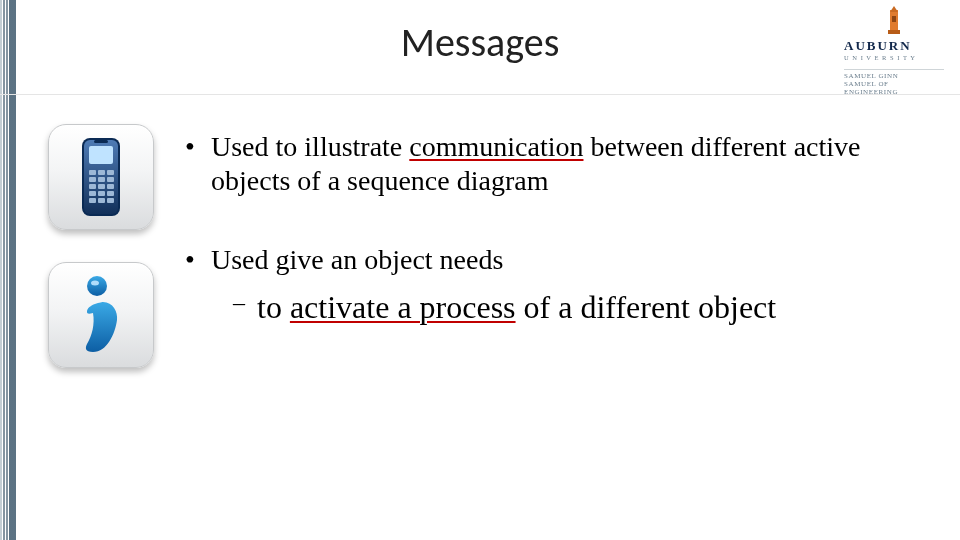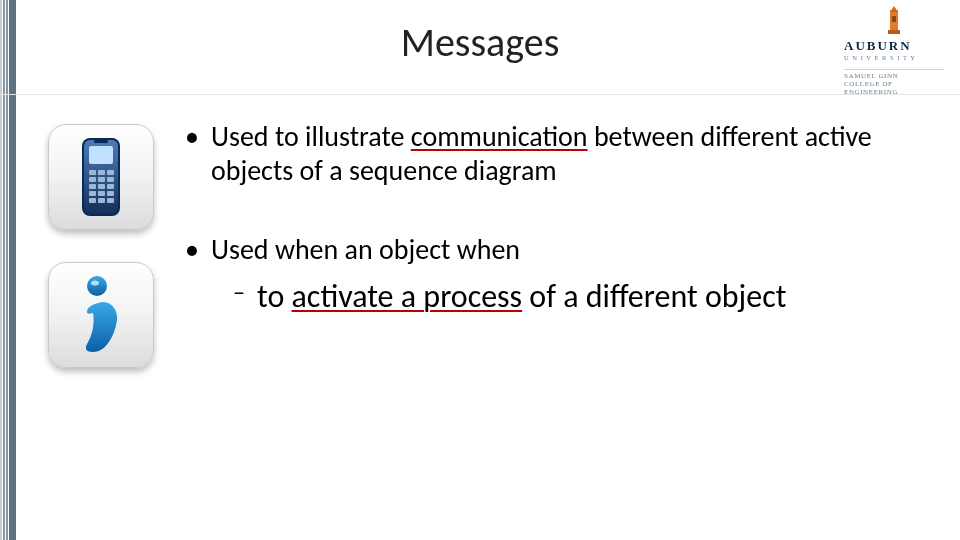--- a/index.html
+++ b/index.html
@@ -67,21 +67,21 @@
     letter-spacing: 0.6px;
     color: #6b7e8d;
     font-variant: small-caps;
     border-top: 1px solid #cfd5d8;
     margin-top: 8px;
     padding-top: 2px;
   }
   
   .content {
     position: absolute;
-    left: 185px; top: 120px; right: 40px;
+    left: 185px; top: 130px; right: 40px; font-family: Liberation Serif, serif;
   }
   ul.bullets { list-style: none; }
   ul.bullets > li {
     position: relative;
     font-size: 28px;
     line-height: 1.2;
     padding-left: 26px;
     margin-bottom: 46px;
   }
   ul.bullets > li::before {
@@ -136,21 +136,21 @@
     <svg class="tower" width="28" height="30" viewBox="0 0 28 30">
       <rect x="10" y="4" width="8" height="20" fill="#e07b2e"></rect>
       <rect x="8" y="24" width="12" height="4" fill="#b85c18"></rect>
       <polygon points="14,0 18,6 10,6" fill="#c96a22"></polygon>
       <rect x="12" y="10" width="4" height="6" fill="#8e4512"></rect>
     </svg>
     <div class="univ">AUBURN</div>
     <div class="sub1">U N I V E R S I T Y</div>
     <div class="sub2">
       <span>SAMUEL GINN</span><br>
-      <span>COLLEGE OF ENGINEERING</span>
+      <span>SAMUEL OF ENGINEERING</span>
     </div>
   </div>
 
   <div class="icon-tile phone">
     <svg width="42" height="82" viewBox="0 0 42 82">
       <rect x="2" y="2" width="38" height="78" rx="8" fill="#0a2a54"></rect>
       <rect x="4" y="4" width="34" height="74" rx="6" fill="url(#gPhone)"></rect>
       <defs>
         <linearGradient id="gPhone" x1="0" y1="0" x2="0" y2="1">
           <stop offset="0" stop-color="#4e7bb5"></stop>
@@ -193,21 +193,21 @@
       <ellipse cx="22" cy="9" rx="4" ry="2.5" fill="#bfe6ff" opacity=".9"></ellipse>
     </svg>
   </div>
 
   <div class="content">
     <ul class="bullets">
       <li>
         <span>Used to illustrate </span><span class="u">communication</span><span> between different active objects of a sequence diagram</span>
       </li>
       <li>
-        <span>Used when an object when</span>
+        <span>Used give an object needs</span>
         <ul class="sub">
           <li>
             <span>to </span><span class="u">activate a process</span><span> of a different object</span>
           </li>
         </ul>
       </li>
     </ul>
   </div>
 </div>
 

